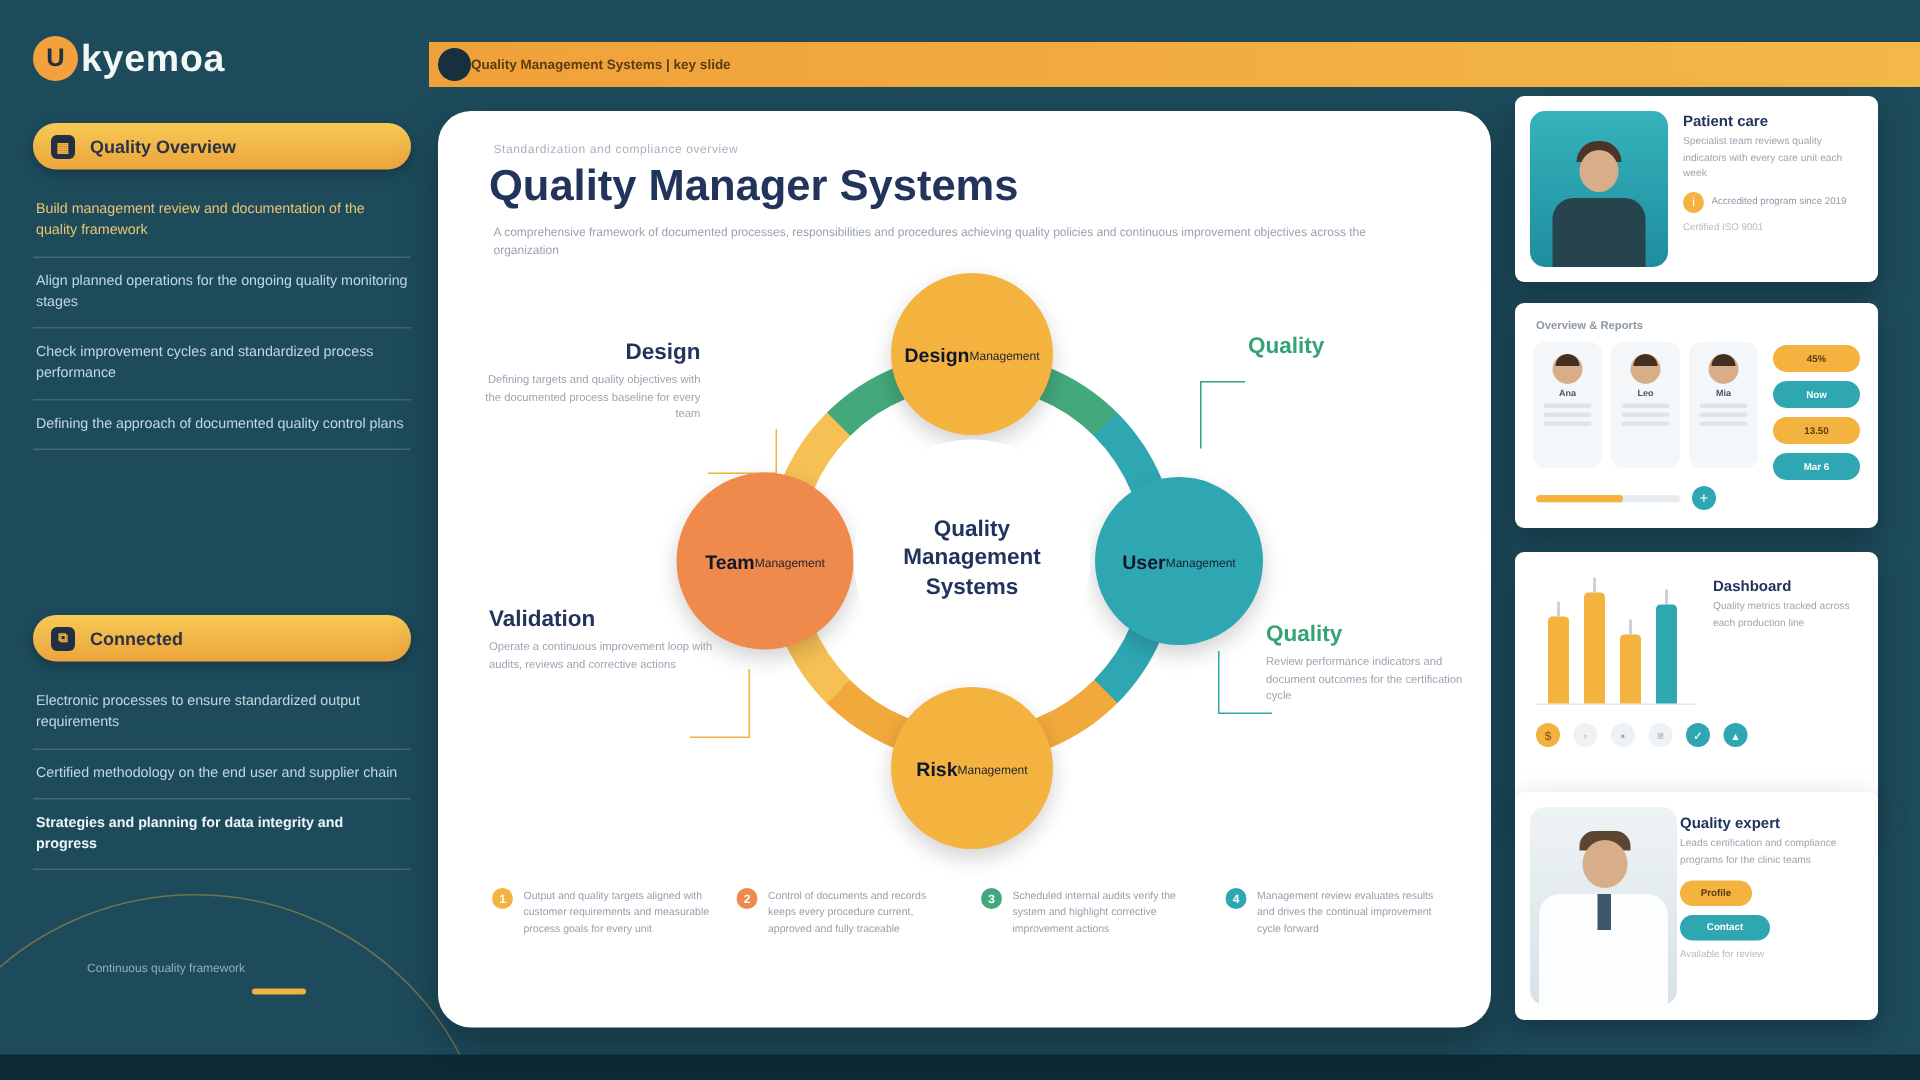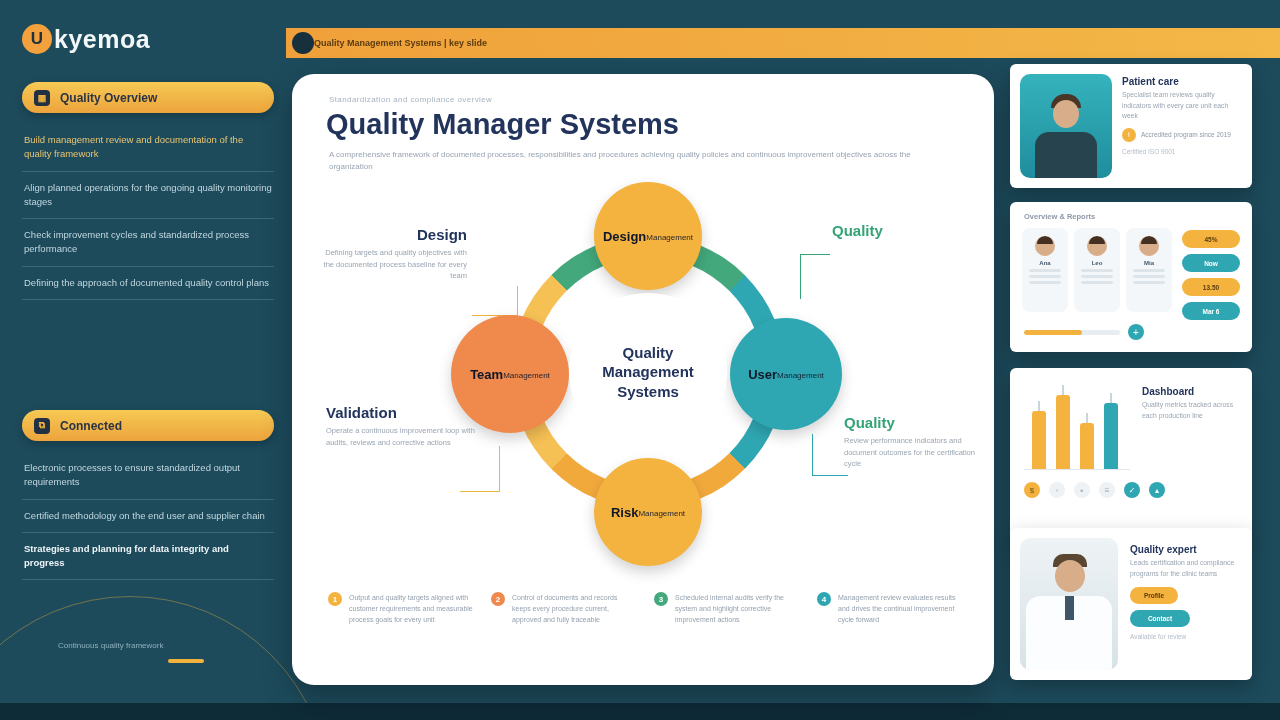--- a/index.html
+++ b/index.html
@@ -141,21 +141,21 @@
   .ic.g { background:#eef2f5; color:#9aa5af; }
   .ic.t { background:#2fa7b2; color:#fff; }
 
   .card-expert { top:528px; height:152px; }
   .photo2 { position:absolute; left:10px; top:10px; width:98px; height:132px; border-radius:10px;
     background:linear-gradient(180deg,#eef3f5,#d7e2e7); overflow:hidden; }
   .p2-hair { position:absolute; left:33px; top:16px; width:34px; height:13px; background:#5b4632; border-radius:10px 10px 0 0; }
   .p2-head { position:absolute; left:35px; top:22px; width:30px; height:32px; background:#d8ae8a; border-radius:50%; }
   .p2-coat { position:absolute; left:6px; top:58px; width:86px; height:80px; background:#fbfdfe; border-radius:14px 14px 0 0; }
   .p2-tie { position:absolute; left:45px; top:58px; width:9px; height:24px; background:#3e5668; }
-  .ce-body { position:absolute; left:120px; top:16px; width:112px; }
+  .ce-body { position:absolute; left:110px; top:16px; width:112px; }
   .btn-col { display:flex; flex-direction:column; gap:6px; margin-top:8px; }
   .pill-btn { height:17px; border-radius:9px; font-size:6.5px; font-weight:bold; display:flex;
     align-items:center; justify-content:center; border:none; cursor:pointer; }
   .pill-btn.y { width:48px; background:#f4b23f; color:#5a3c10; }
   .pill-btn.t { width:60px; background:#2fa7b2; color:#fff; }
 </style>
 </head>
 <body>
 
 <div class="stage">

